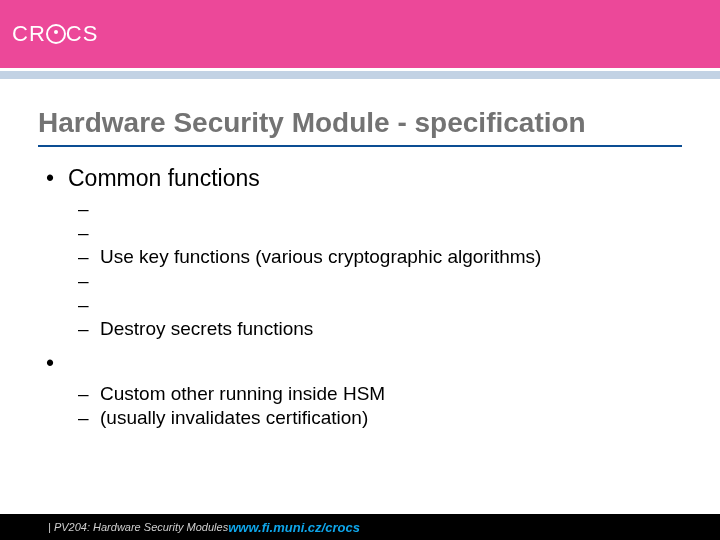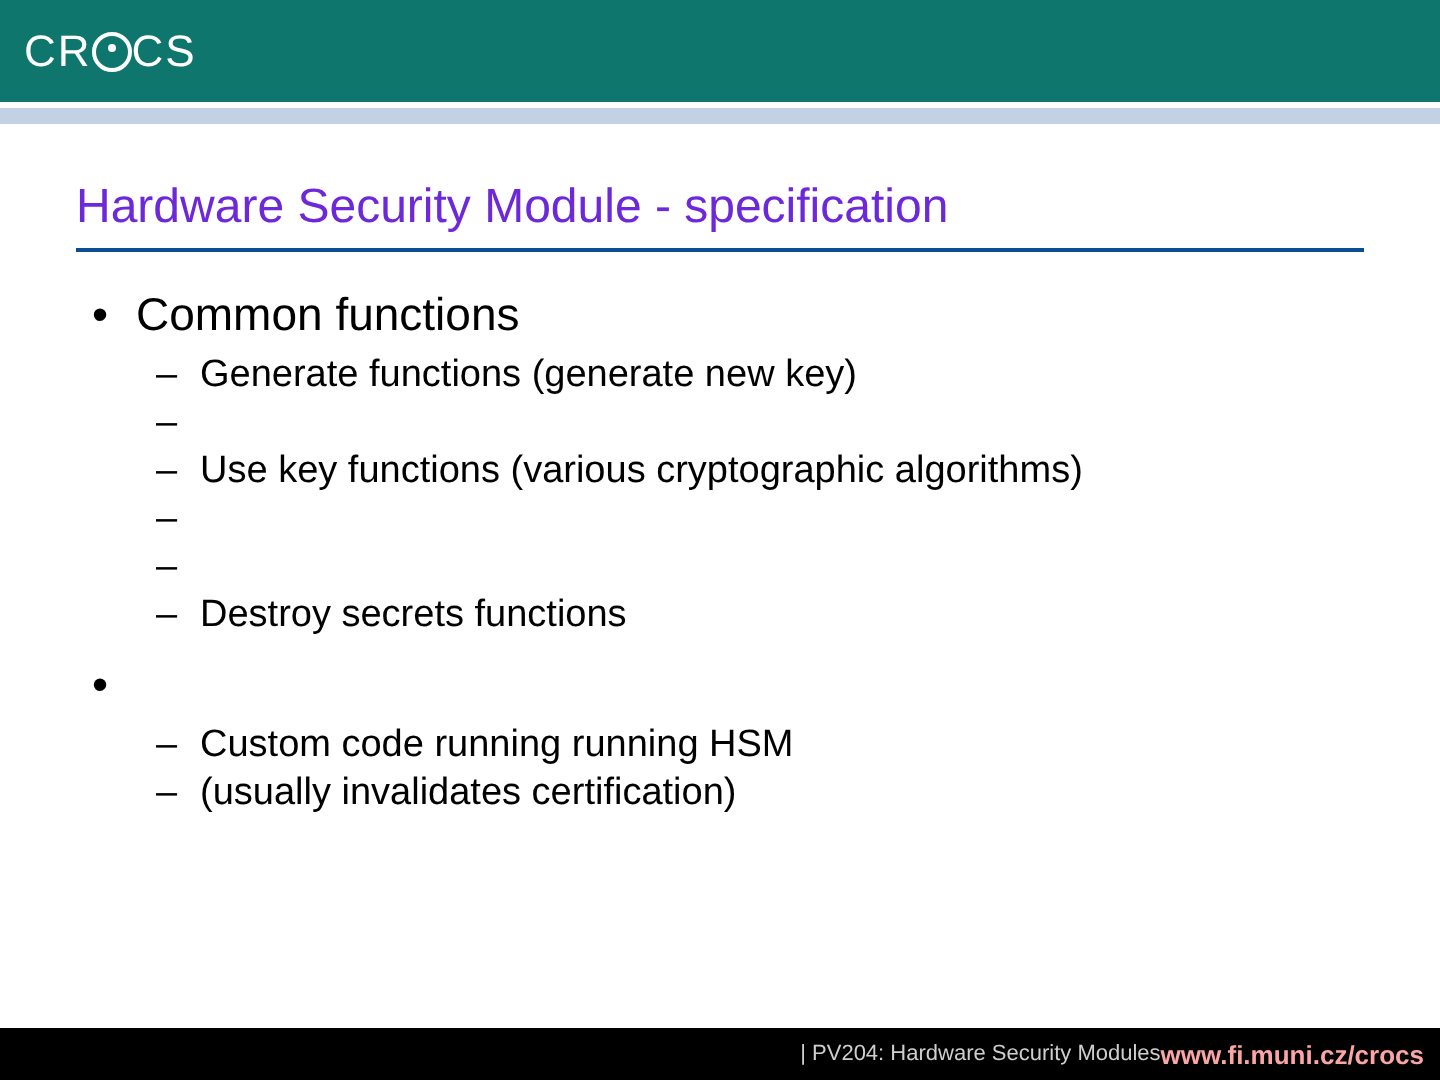--- a/index.html
+++ b/index.html
@@ -6,22 +6,22 @@
   body {
     width: 720px;
     height: 540px;
     font-family: Arial, Helvetica, sans-serif;
     background: #fff;
     position: relative;
     overflow: hidden;
   }
   .top-band {
     width: 100%;
-    height: 51px;
-    background: #0f766e;
+    height: 68px;
+    background: #ec4899;
     display: flex;
     align-items: center;
     padding-left: 12px;
   }
   .brand {
     color: #fff;
     font-size: 22px;
     font-weight: 400;
     letter-spacing: 1px;
     font-family: Arial, sans-serif;
@@ -53,23 +53,23 @@
   .sep {
     height: 3px;
     background: #fff;
   }
   .thinline {
     height: 8px;
     background: #0c4d93;
     opacity: 0.25;
   }
   .title {
-    font-size: 24px;
-    font-weight: normal;
-    color: #6d28d9;
+    font-size: 28px;
+    font-weight: bold;
+    color: #737373;
     padding: 28px 38px 6px 38px;
   }
   .underline {
     height: 2px;
     background: #0c4d93;
     margin: 0 38px 18px 38px;
   }
   .content {
     padding: 0 38px;
     color: #000;
@@ -89,27 +89,28 @@
   .footer {
     position: absolute;
     bottom: 0;
     left: 0;
     right: 0;
     height: 26px;
     background: #000;
     color: #cfcfcf;
     display: flex;
     align-items: center;
-    justify-content: flex-end;
+    justify-content: flex-start;
     font-size: 11px;
     padding: 0 8px 0 48px;
+    font-style: italic;
   }
   .footer .right {
     font-weight: bold;
-    color: #fca5a5;
+    color: #0ea5e9;
     font-size: 13px;
   }
 </style>
 </head>
 <body>
 
 <div class="top-band">
   <span class="brand">
     CR<span class="dotwrap"><span class="spacer"></span><span class="dot"></span></span>CS
   </span>
@@ -121,21 +122,20 @@
 <div class="underline"></div>
 
 <div class="content">
 
   <div class="bullet-l1">
     <span class="mark">•</span>
     <span>Common functions</span>
   </div>
   <div class="bullet-l2">
     <span class="mark">–</span>
-    <span>Generate functions (generate new key)</span>
   </div>
   <div class="bullet-l2">
     <span class="mark">–</span>
   </div>
   <div class="bullet-l2">
     <span class="mark">–</span>
     <span>Use key functions (various cryptographic algorithms)</span>
   </div>
   <div class="bullet-l2">
     <span class="mark">–</span>
@@ -146,21 +146,21 @@
   <div class="bullet-l2">
     <span class="mark">–</span>
     <span>Destroy secrets functions</span>
   </div>
 
   <div class="bullet-l1" style="margin-top:10px;">
     <span class="mark">•</span>
   </div>
   <div class="bullet-l2">
     <span class="mark">–</span>
-    <span>Custom code running running HSM</span>
+    <span>Custom other running inside HSM</span>
   </div>
   <div class="bullet-l2">
     <span class="mark">–</span>
     <span>(usually invalidates certification)</span>
   </div>
 
 </div>
 
 <div class="footer">
   <span>| PV204: Hardware Security Modules</span>

